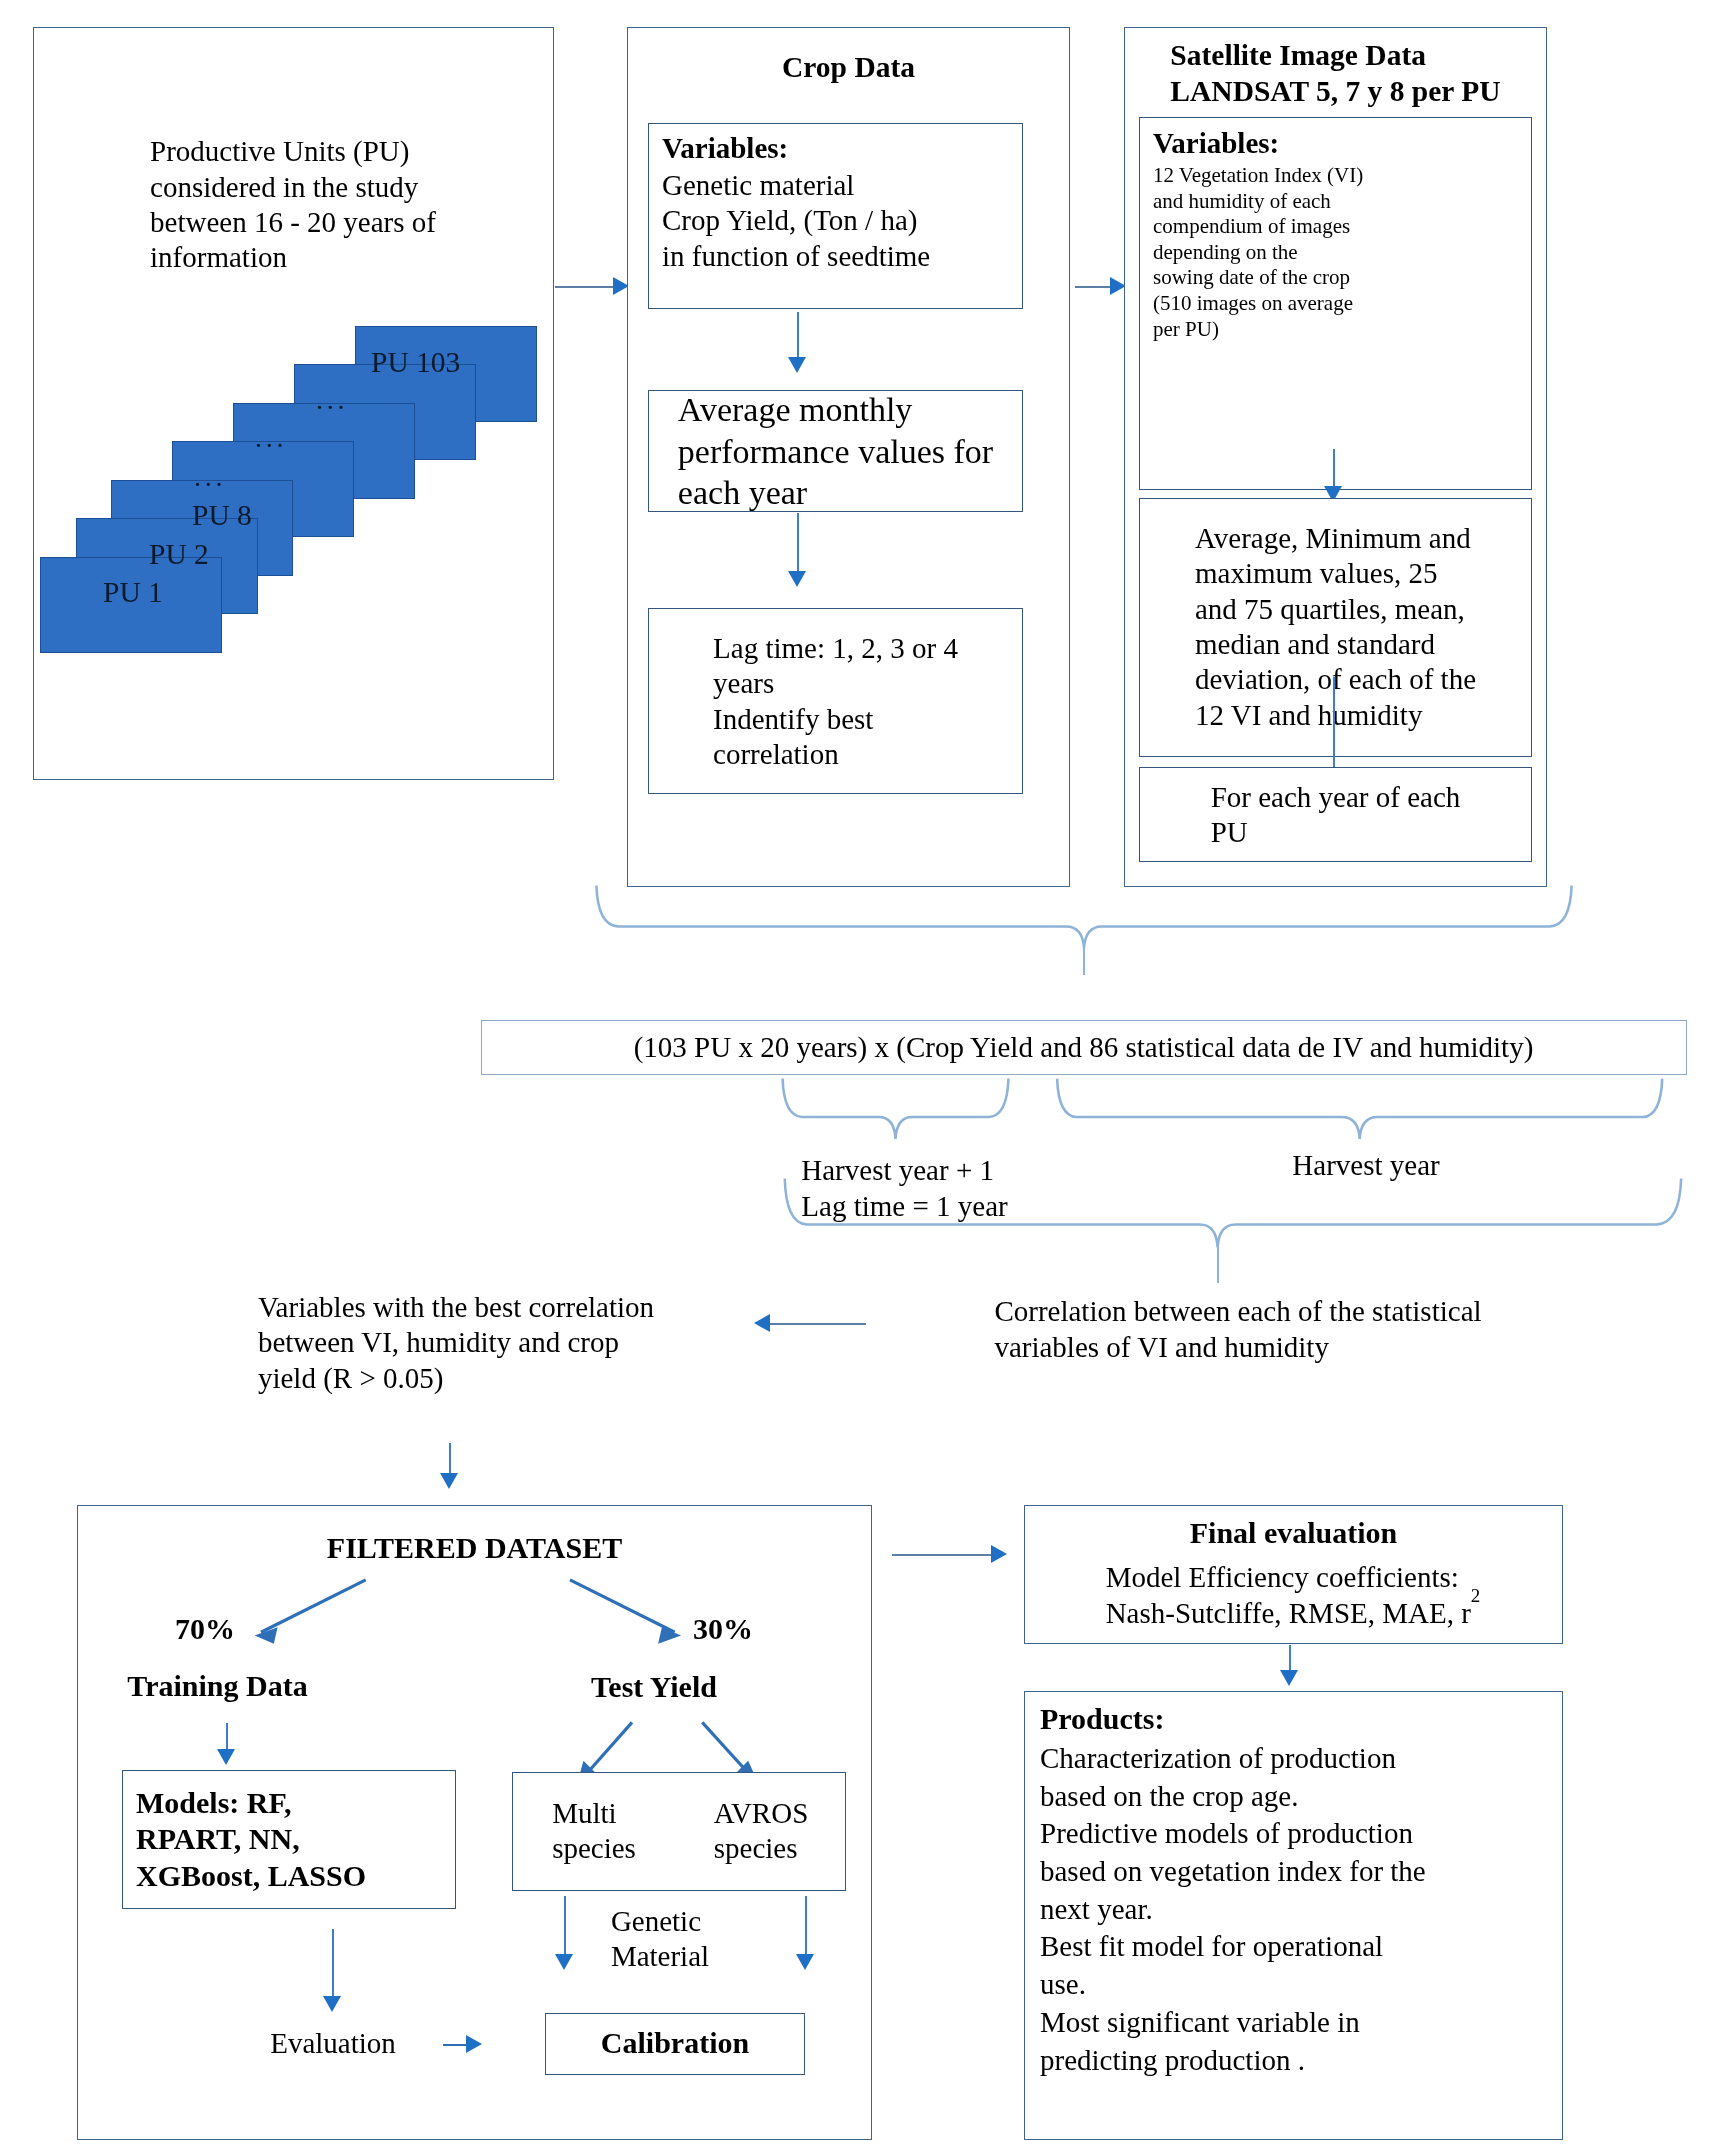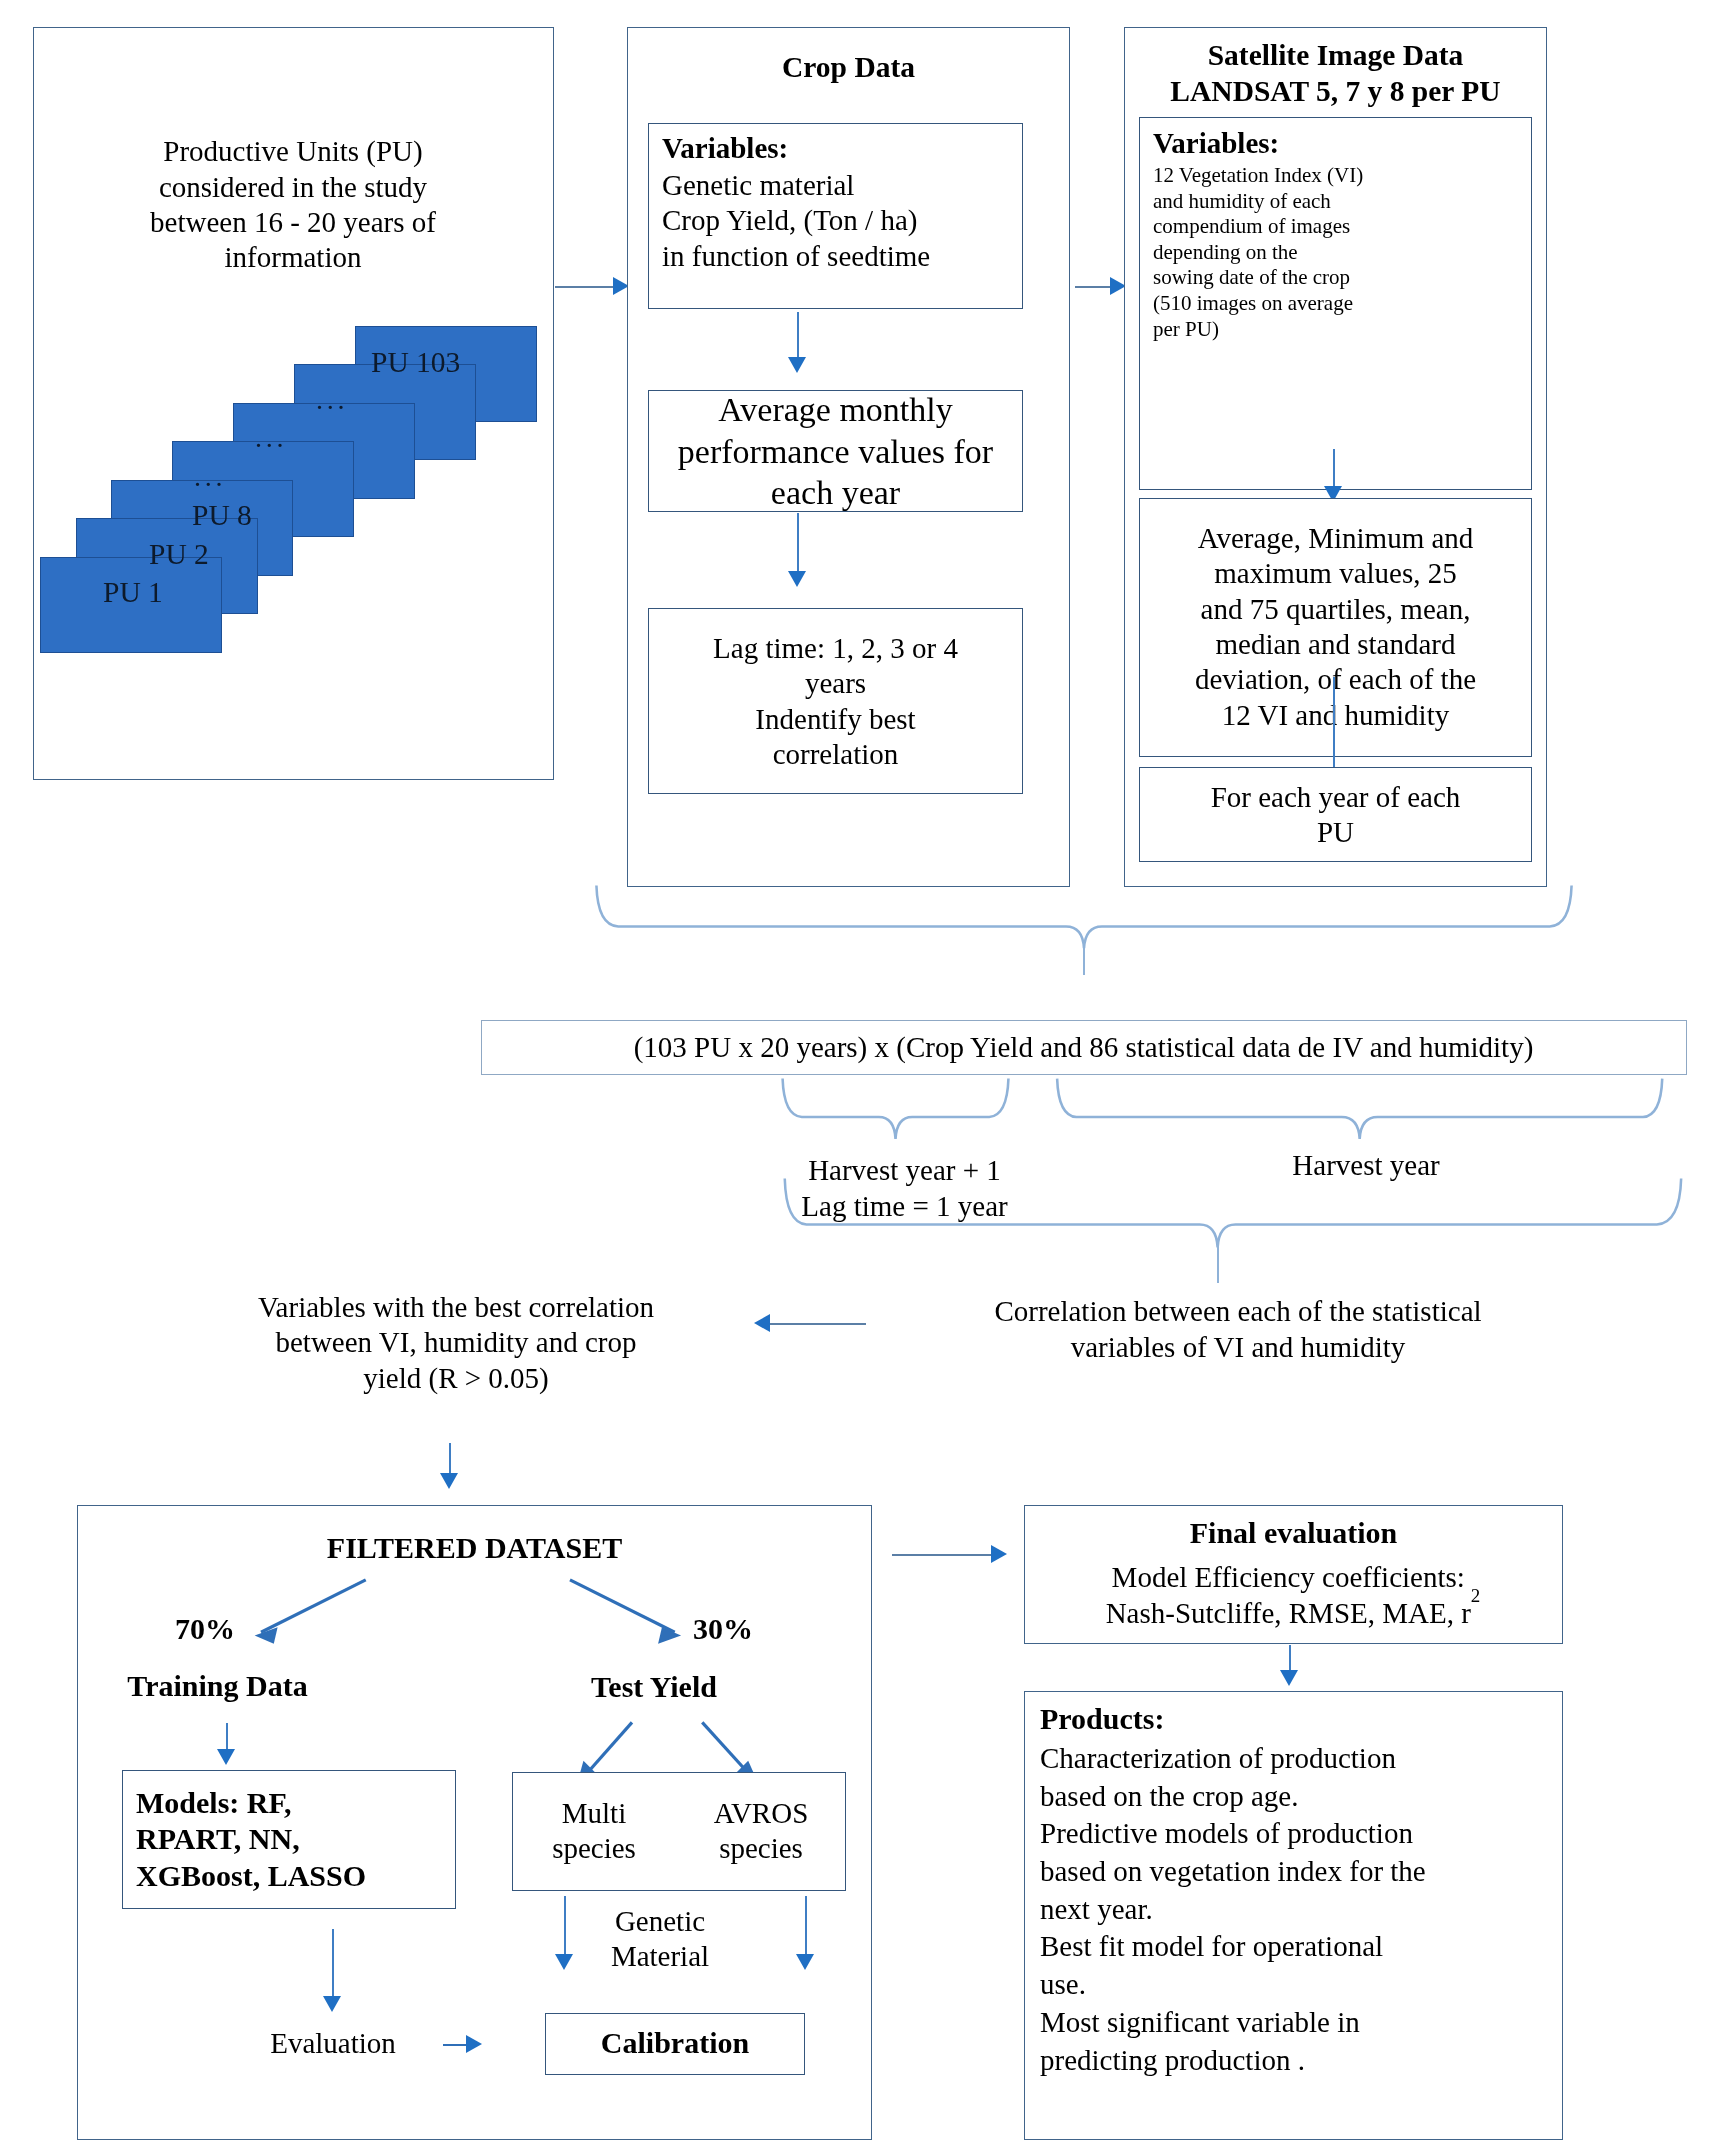--- a/index.html
+++ b/index.html
@@ -32,21 +32,20 @@
   .thinbox {
     border: 1.3px solid #8fa8c4;
     background: #ffffff;
   }
 
   
   .txt {
     display: flex;
     align-items: center;
     justify-content: center;
-    text-align: center;
     line-height: 1.22;
     font-size: 28px;
     white-space: pre-line;
   }
   .txt.left {
     justify-content: flex-start;
     text-align: left;
   }
   .txt.topleft {
     align-items: flex-start;

